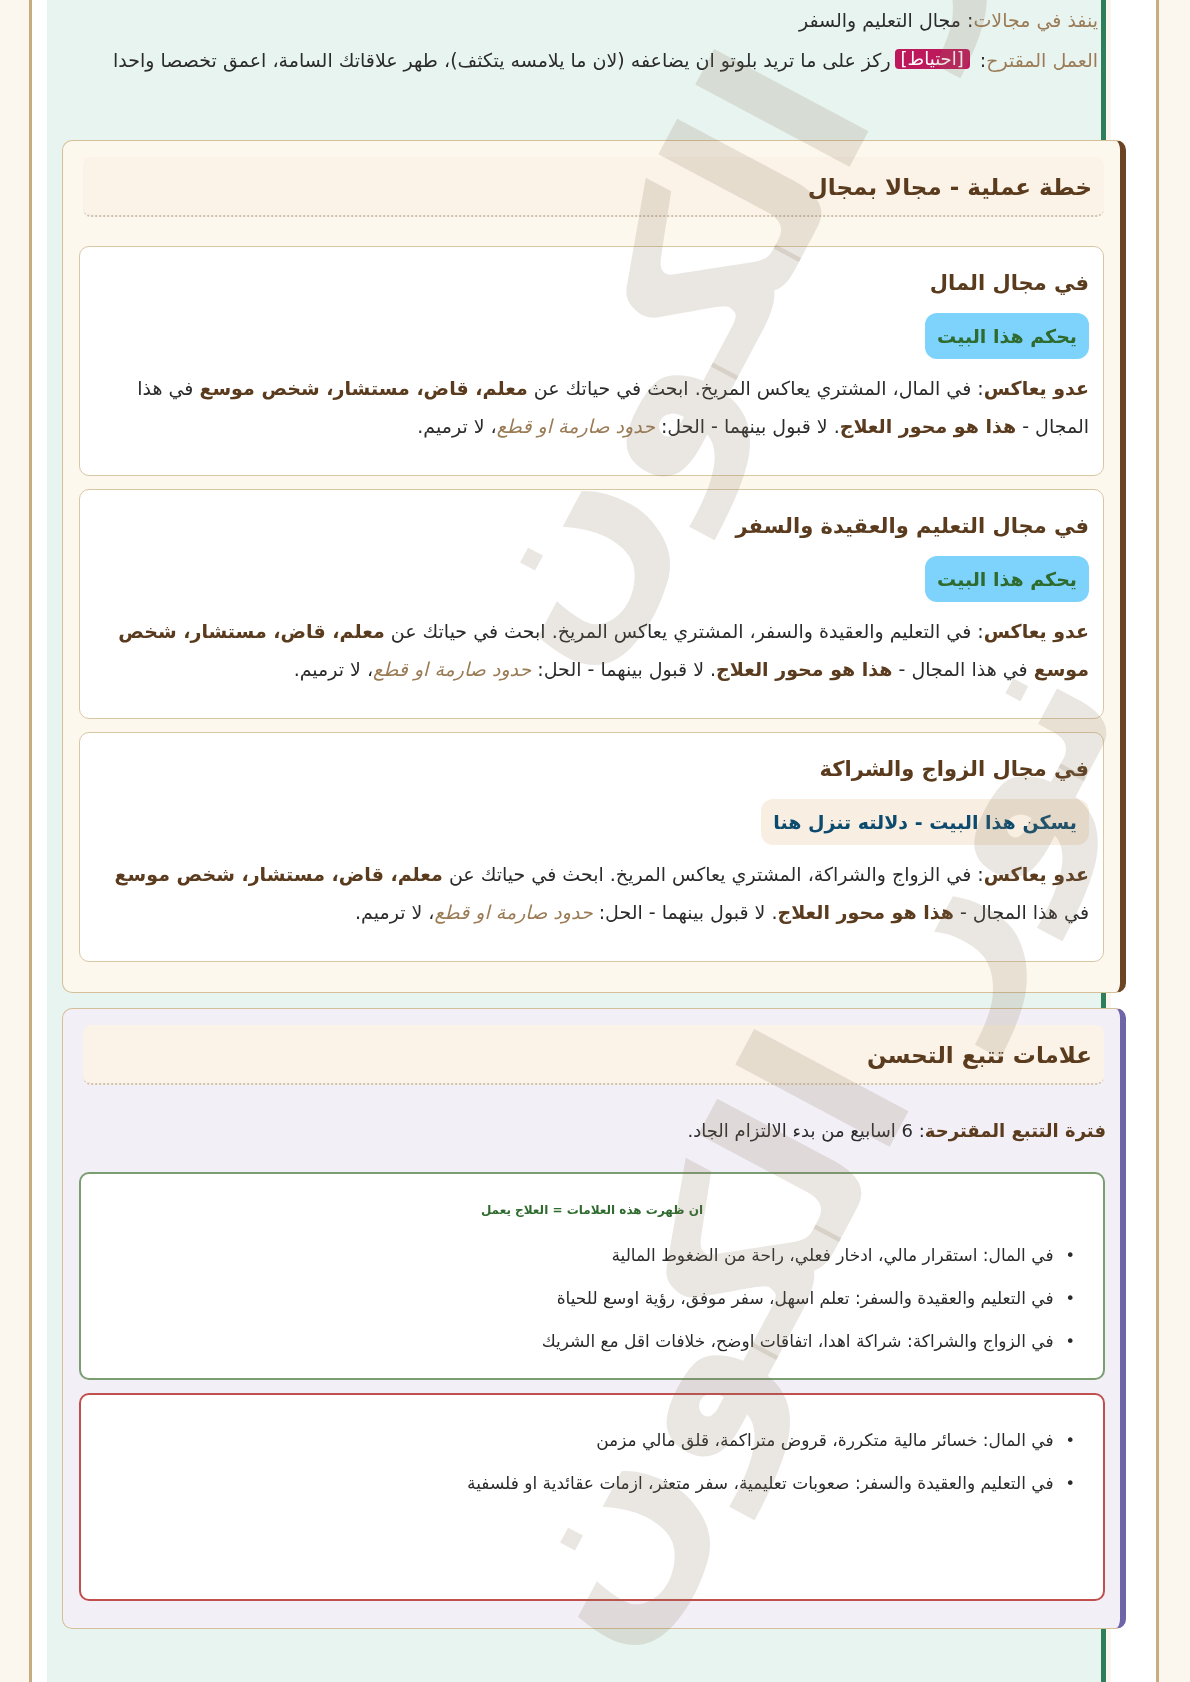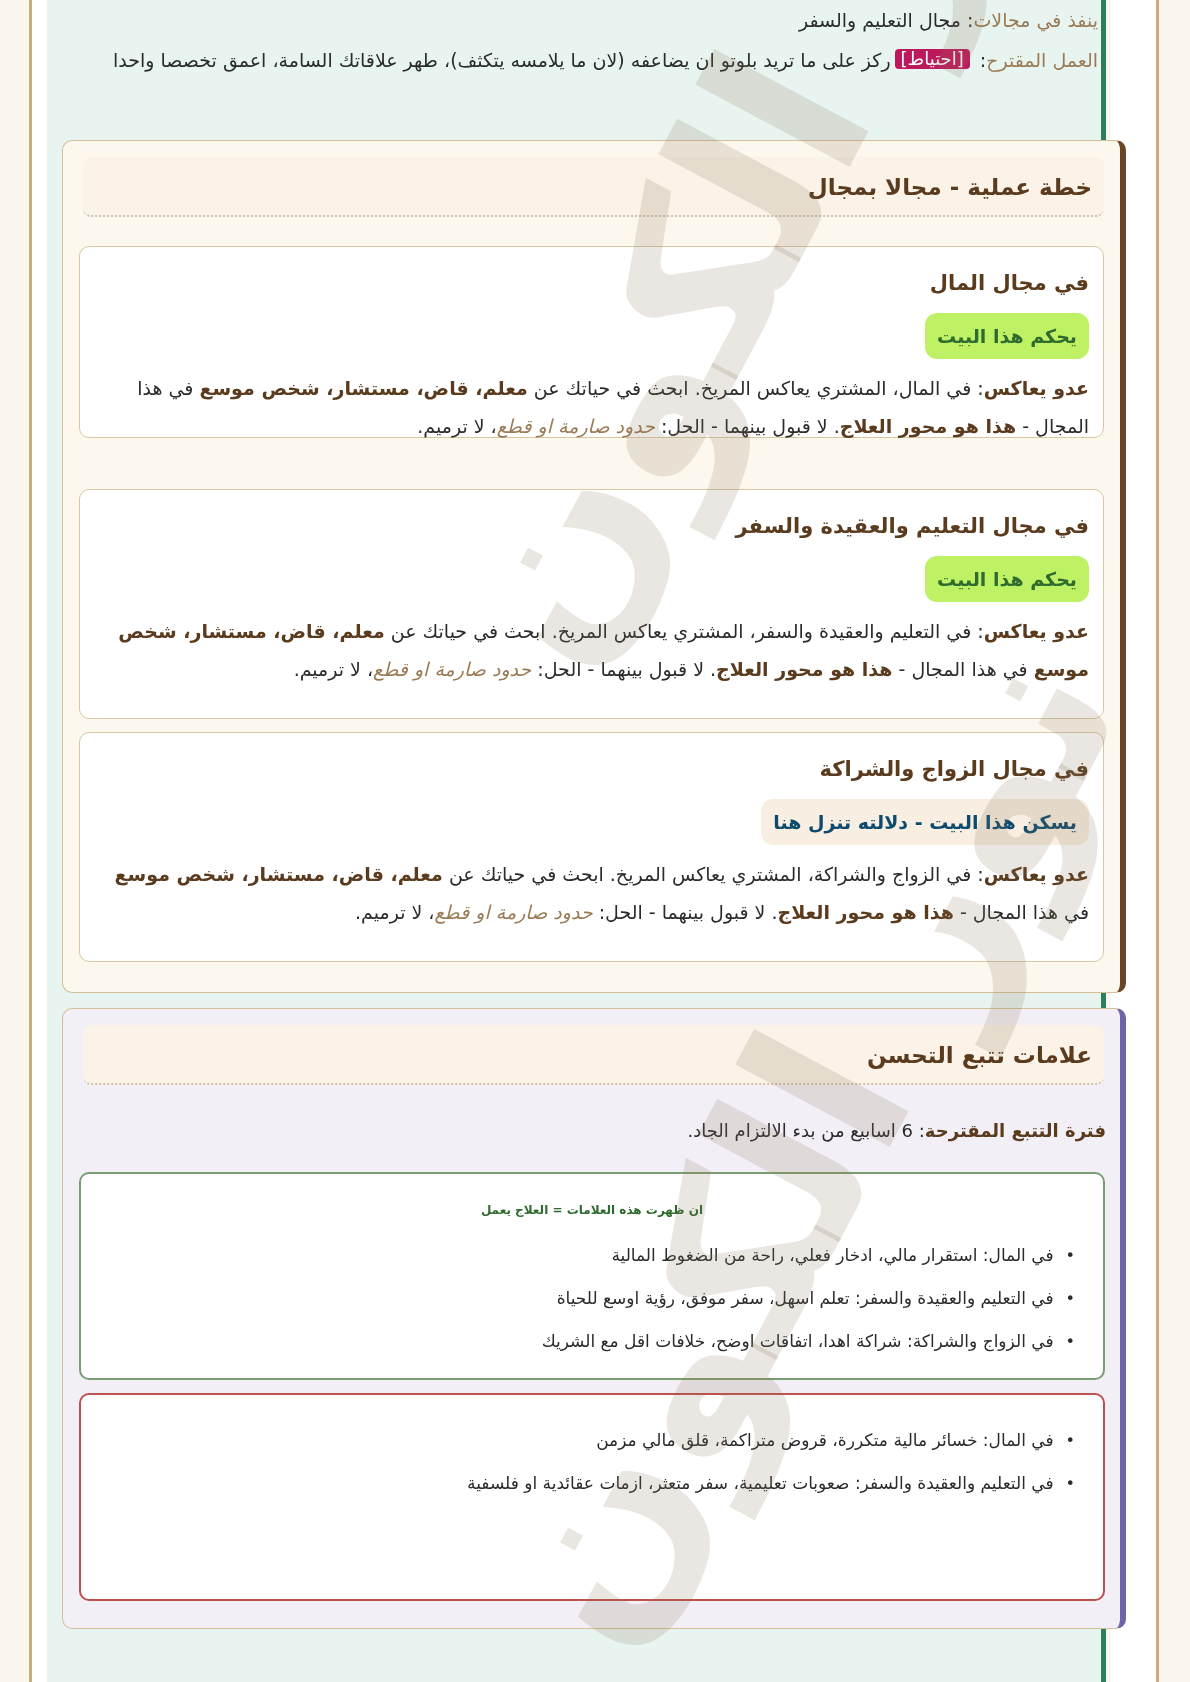--- a/index.html
+++ b/index.html
@@ -55,21 +55,21 @@
     .card {
       position: absolute; left: 16px; right: 16px; background: #ffffff;
       border: 1px solid #d9c7a4; border-radius: 10px;
       padding: 18px 14px 0 14px;
     }
     .card-title { font-weight: bold; font-size: 21px; color: #5a3b1e; line-height: 36px; }
     .badge {
       display: inline-block; margin-top: 12px; padding: 0 12px; height: 46px; line-height: 46px;
       border-radius: 12px; font-weight: bold; font-size: 19px;
     }
-    .badge.green { background: #bef264; color: #2f6b2f; }
+    .badge.green { background: #7dd3fc; color: #2f6b2f; }
     .badge.beige { background: #f8efe2; color: #0c4a6e; }
     .card-body { margin-top: 10px; font-size: 19px; line-height: 38px; color: #2b2b2b; }
     .card-body b { color: #5a3b1e; }
     .card-body .soft { color: #9a7b55; font-style: italic; }
 
     .period {
       position: absolute; right: 16px; top: 1120px; font-size: 18px; color: #2b2b2b;
     }
     .period b { color: #5a3b1e; }
 
@@ -110,21 +110,21 @@
       <span class="lbl">ينفذ في مجالات</span><span>: </span><span>مجال التعليم والسفر</span>
     </div>
     <div class="intro-line">
       <span class="lbl">العمل المقترح</span><span>: </span><span class="tag">[احتياط]</span><span>ركز على ما تريد بلوتو ان يضاعفه (لان ما يلامسه يتكثف)، طهر علاقاتك السامة، اعمق تخصصا واحدا</span>
     </div>
   </div>
 
   <div class="section plan rtl">
     <div class="sec-head">خطة عملية - مجالا بمجال</div>
 
-    <div class="card rtl" style="top:105px; height:192px;">
+    <div class="card rtl" style="top:105px; height:230px;">
       <div class="card-title">في مجال المال</div>
       <div class="badge green">يحكم هذا البيت</div>
       <div class="card-body">
         <b>عدو يعاكس</b><span>: في المال، المشتري يعاكس المريخ. ابحث في حياتك عن </span><b>معلم، قاض، مستشار، شخص موسع</b><span> في هذا المجال - </span><b>هذا هو محور العلاج</b><span>. لا قبول بينهما - الحل: </span><span class="soft">حدود صارمة او قطع</span><span>، لا ترميم.</span>
       </div>
     </div>
 
     <div class="card rtl" style="top:348px; height:230px;">
       <div class="card-title">في مجال التعليم والعقيدة والسفر</div>
       <div class="badge green">يحكم هذا البيت</div>

